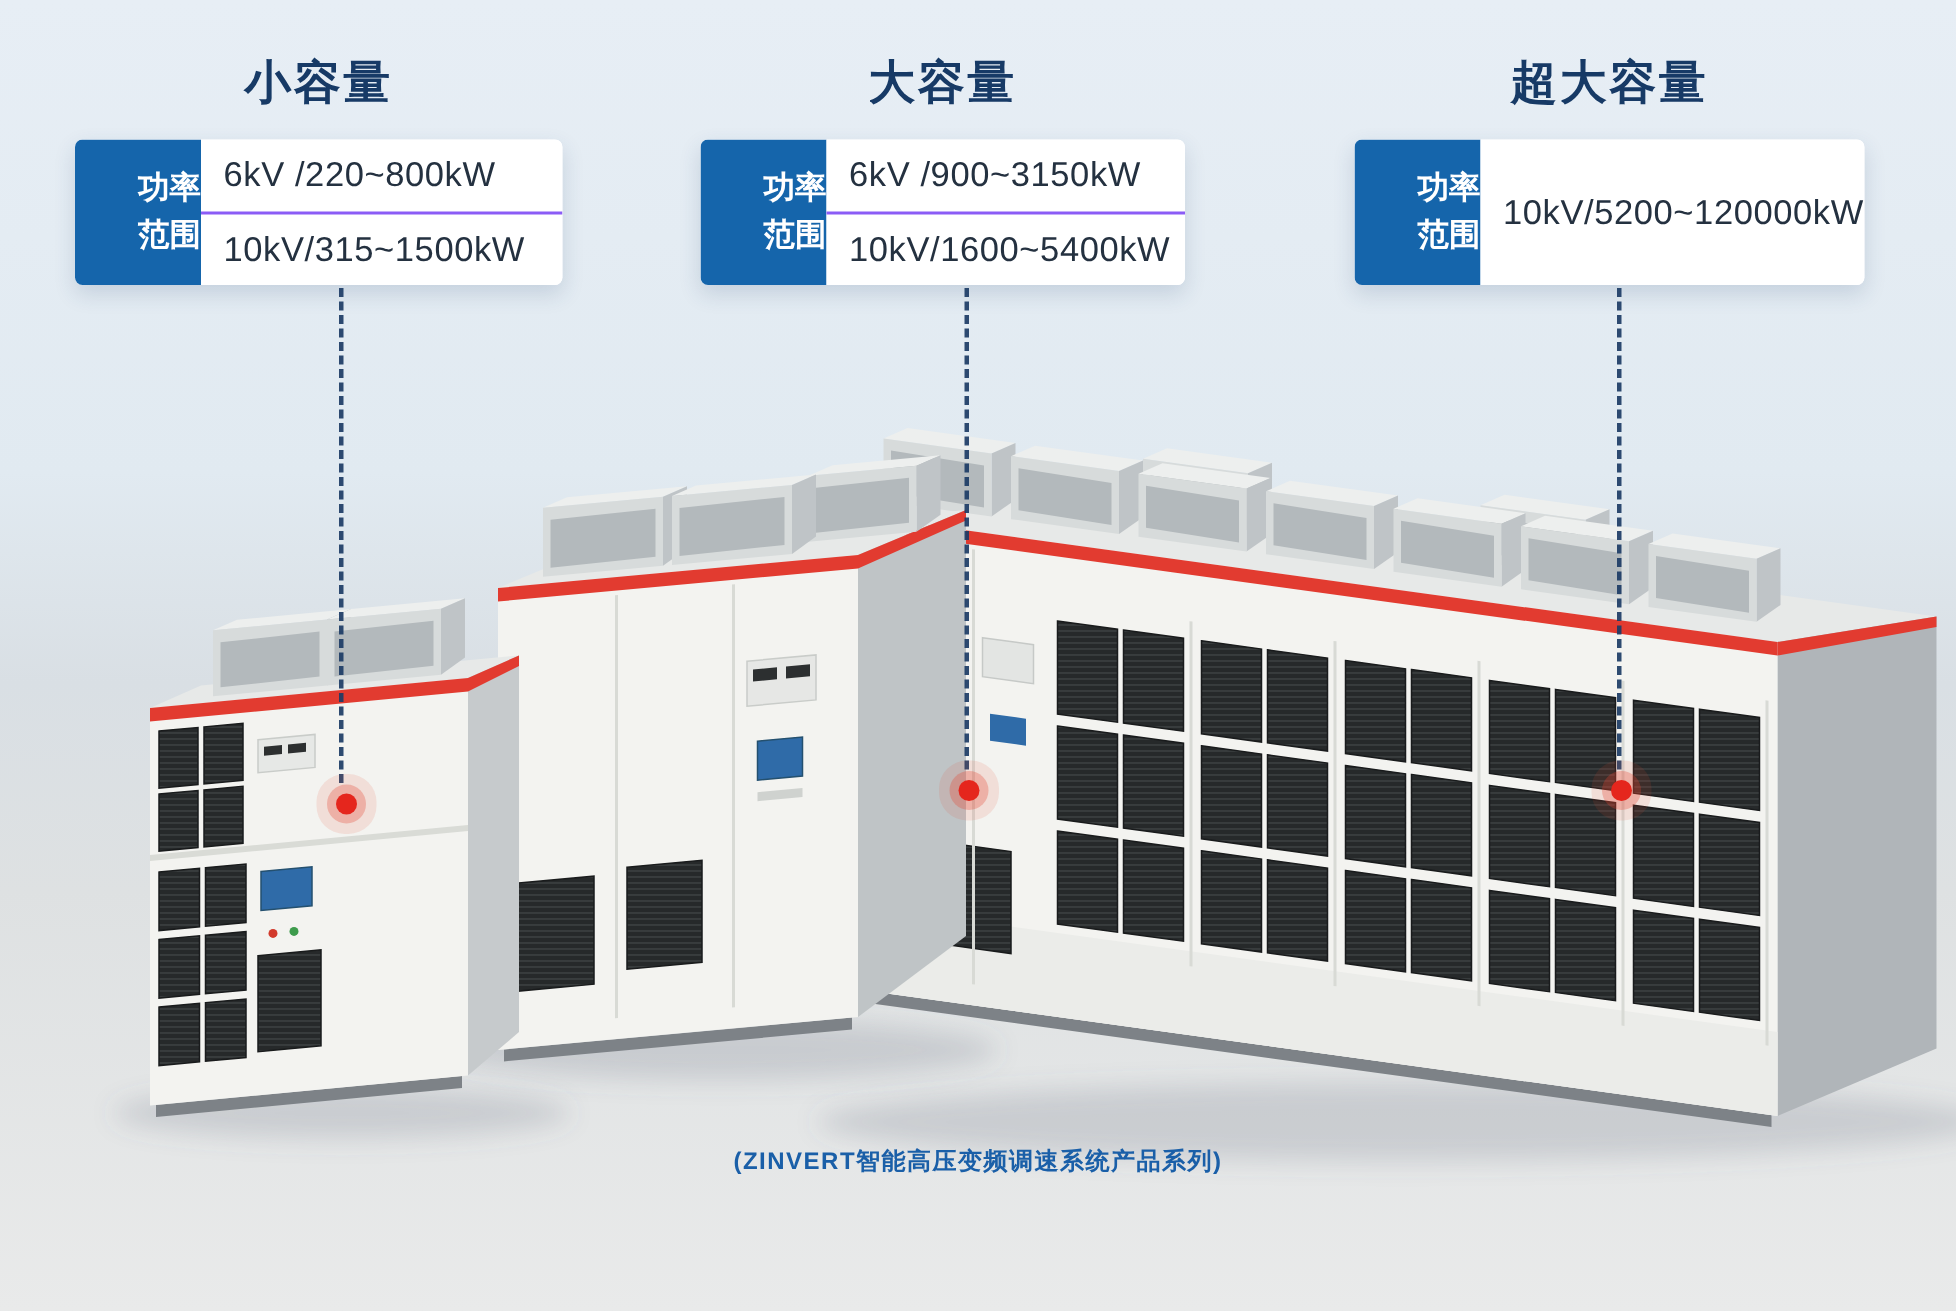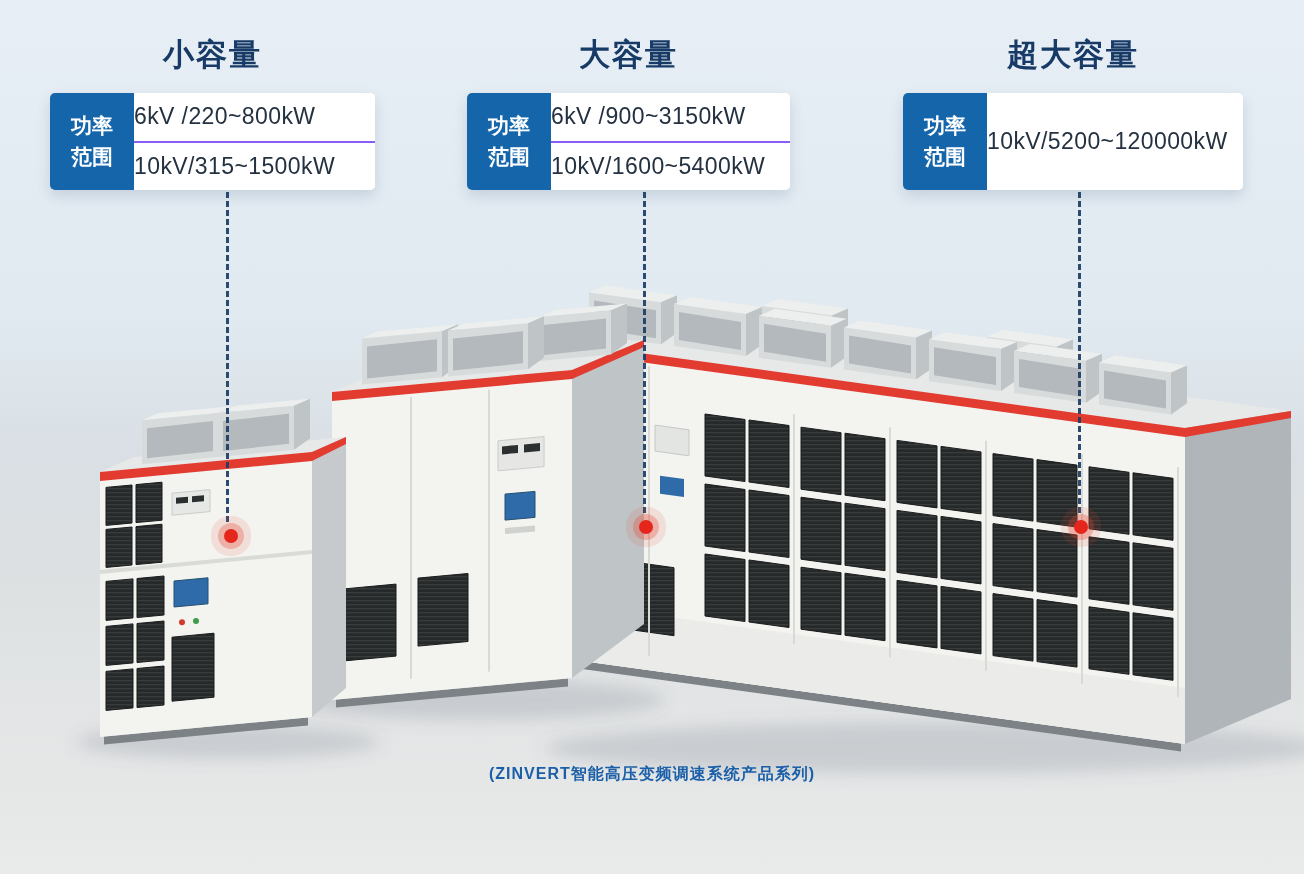--- a/index.html
+++ b/index.html
@@ -6,23 +6,23 @@
   html,body{width:1304px;height:874px;overflow:hidden;font-family:"Liberation Sans",sans-serif}
   .stage{position:relative;width:1304px;height:874px;
     background:linear-gradient(180deg,#e7eef5 0%,#e1eaf1 36%,#d9dfe4 52%,#dee1e2 68%,#e9eaea 100%)}
   #scene{position:absolute;inset:0;display:block}
 
   .callout{position:absolute;top:34px}
   .cap-title{text-align:center;font-size:31px;font-weight:700;color:#173a66;letter-spacing:2px;margin-bottom:17px}
   .cap-box{display:flex;height:97px;border-radius:5px;background:#ffffff;overflow:hidden;
     box-shadow:0 6px 14px rgba(40,70,110,.16)}
   .range-label{width:84px;flex-shrink:0;background:#1565ab;color:#fff;display:flex;flex-direction:column;
-    justify-content:center;align-items:center;font-size:21px;font-weight:700;line-height:1.45}
+    justify-content:center;align-items:flex-end;font-size:21px;font-weight:700;line-height:1.45}
   .ranges{flex:1;display:flex;flex-direction:column;background:#fff}
-  .range-row{flex:1;display:flex;align-items:center;font-size:23px;color:#243140;
+  .range-row{flex:1;display:flex;align-items:center;padding-left:15px;font-size:23px;color:#243140;
     font-weight:500;letter-spacing:.4px;white-space:nowrap}
   .range-row + .range-row{border-top:2px solid #8b5cf6}
 
   .connector{position:absolute;width:0;border-left:3px dashed #1d3c66;opacity:.92}
   .marker{position:absolute;width:14px;height:14px;border-radius:50%;background:#e5261d;
     box-shadow:0 0 0 6px rgba(229,70,50,.30),0 0 0 13px rgba(229,70,50,.12)}
   .caption{position:absolute;left:0;right:0;top:764px;text-align:center;font-size:16px;color:#1a5fa8;
     font-weight:600;letter-spacing:1px}
 </style>
 </head>

